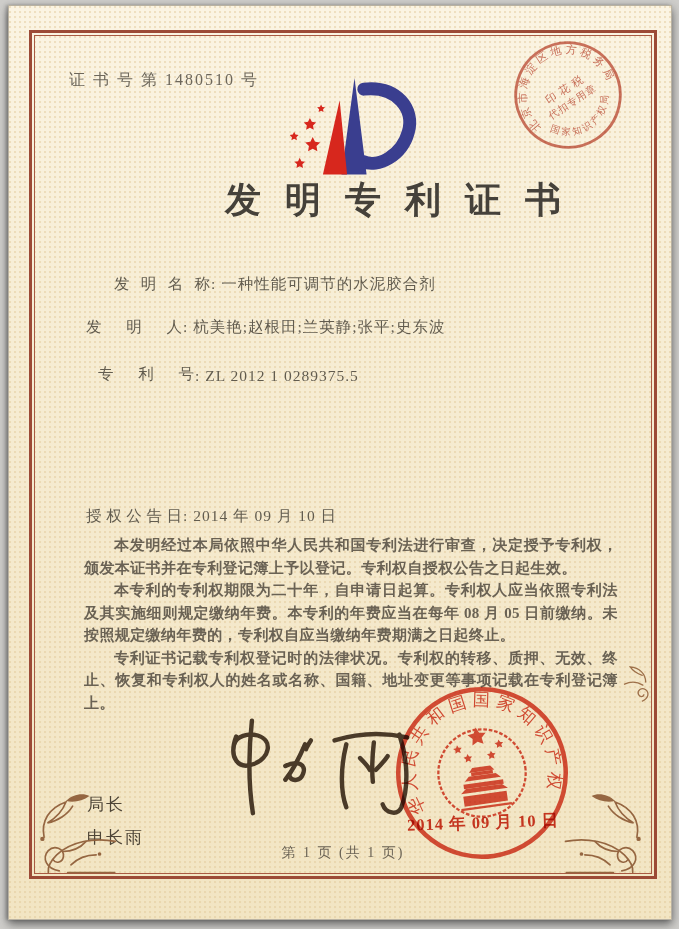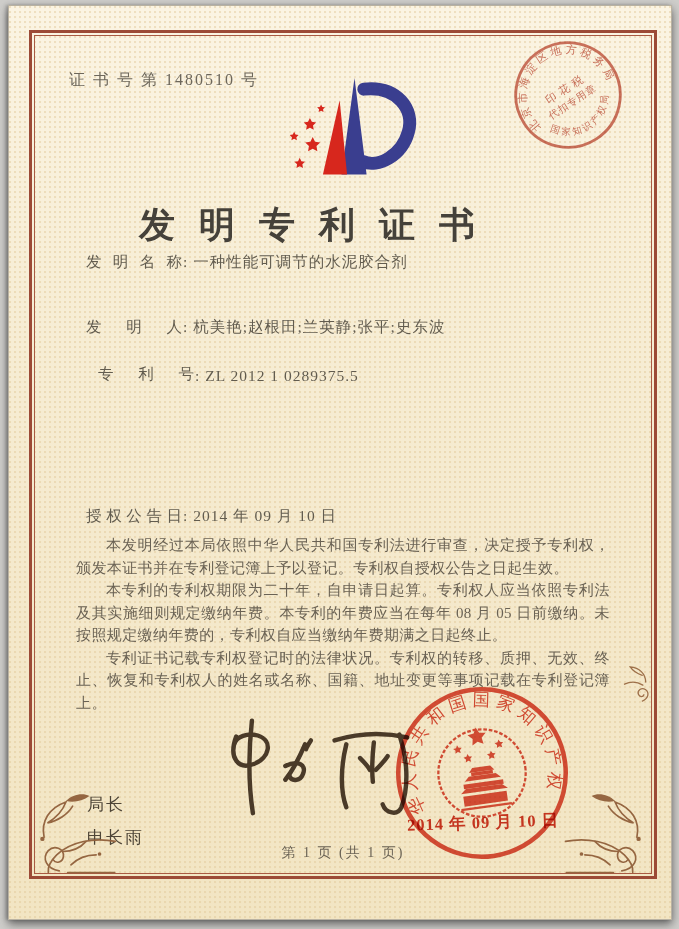--- a/index.html
+++ b/index.html
@@ -25,35 +25,36 @@
     content:"";position:absolute;inset:2px;border:1px solid #a95a43;
   }
   .cert-number{
     position:absolute;left:60px;top:64px;
     font-size:16px;color:#6d675b;letter-spacing:2px;
   }
   .logo{position:absolute;left:268px;top:72px;width:142px;height:104px;}
   .tax-stamp{position:absolute;left:502px;top:32px;width:114px;height:114px;mix-blend-mode:multiply;opacity:.92;}
   .title{
     position:absolute;left:20px;top:170px;width:556px;
-    text-align:center;font-size:36px;font-weight:600;color:#45413a;
-    letter-spacing:24px;text-indent:24px;margin-top:25px;
+    text-align:right;font-size:36px;font-weight:600;color:#45413a;
+    letter-spacing:24px;text-indent:24px;
   }
   .field-row{position:absolute;left:77px;font-size:15.5px;color:#625c4f;white-space:nowrap;}
   .field-row .lbl{
     display:inline-block;width:96px;text-align:justify;text-align-last:justify;
     vertical-align:bottom;
   }
   .field-row .colon{margin:0 2px 0 1px;}
   .field-row .val{letter-spacing:1px;}
-  .f0{top:246px;} .f1{top:311px;} .f2{top:358px;margin-left:12px;} .f3{top:404px;} .f4{top:449px;} .f5{top:500px;}
+  .f0{top:268px;margin-left:28px;} .f1{top:311px;} .f2{top:358px;margin-left:12px;} .f3{top:404px;} .f4{top:449px;} .f5{top:500px;}
   .body-text{
-    position:absolute;left:67px;top:528px;width:534px;
+    position:absolute;left:75px;top:528px;width:534px;
     font-size:15px;line-height:22.5px;color:#6a6254;text-align:justify;
     letter-spacing:.4px;
+    font-weight:bold;
   }
   .body-text p{margin:0;text-indent:2em;}
   .signer{position:absolute;left:78px;top:782px;font-size:17px;color:#4e4537;line-height:33px;letter-spacing:2px;font-family:Liberation Serif, serif;}
   .signature{position:absolute;left:178px;top:704px;width:236px;height:110px;}
   .office-seal{position:absolute;left:382px;top:676px;width:182px;height:182px;mix-blend-mode:multiply;opacity:.9;}
   .seal-date{
     position:absolute;left:398px;top:806px;font-size:16.5px;font-weight:600;
     color:#cf3a27;letter-spacing:1px;transform:rotate(-2deg);mix-blend-mode:multiply;
   }
   .footer{

